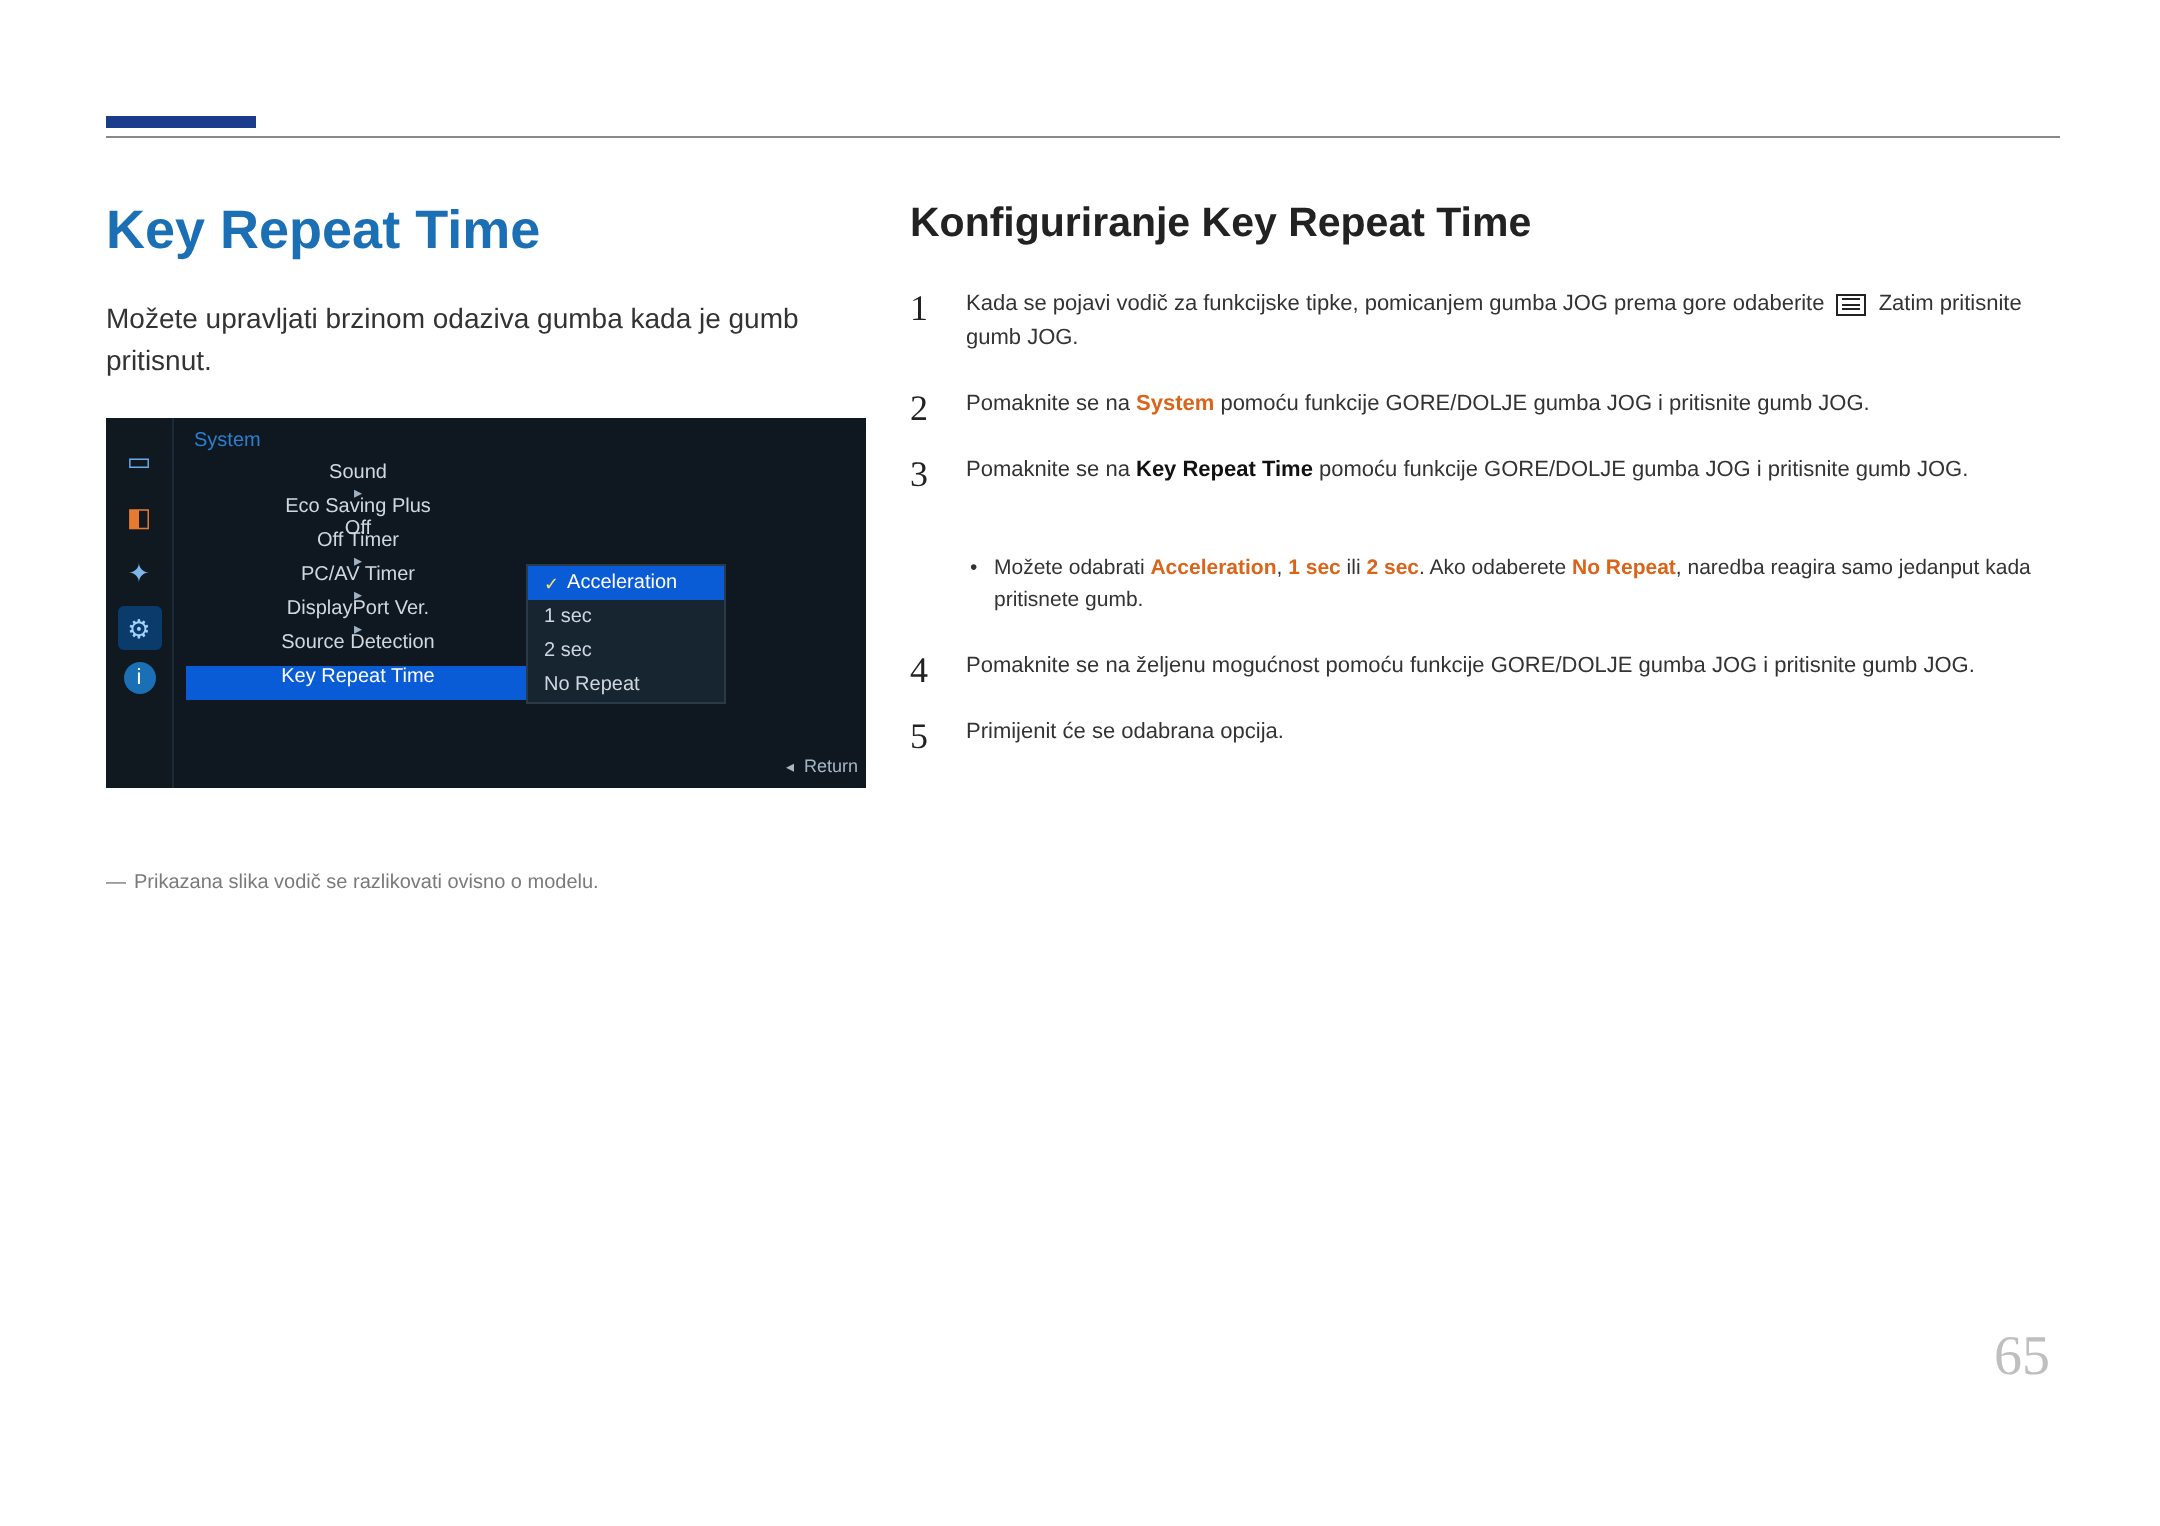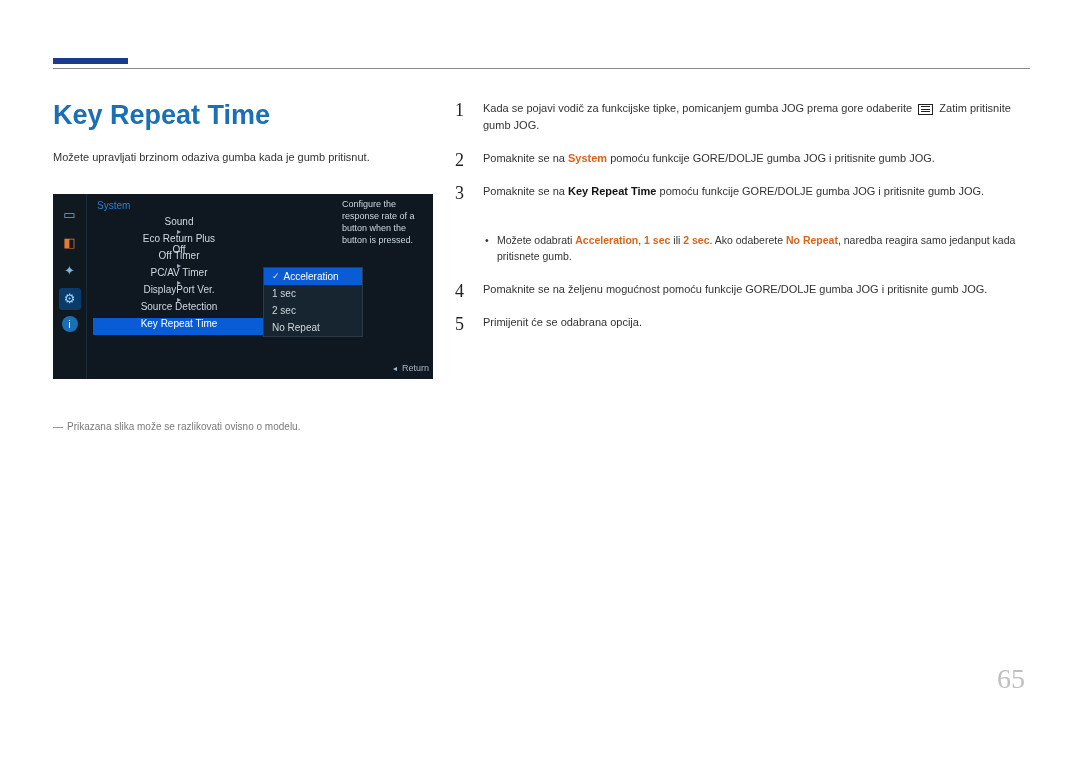--- a/index.html
+++ b/index.html
@@ -36,24 +36,24 @@
     font-weight: 700;
     margin-bottom: 18px;
   }
   h2.title-sub {
     color: #222;
     font-size: 20.5px;
     font-weight: 700;
     margin-bottom: 20px;
   }
   .desc {
-    font-size: 11px;
+    font-size: 14px;
     color: #333;
     line-height: 1.5;
-    margin-bottom: 28px;
+    margin-bottom: 18px;
   }
   
   .osd {
     width: 380px; height: 185px;
     background: #0f1820;
     position: relative;
     font-size: 10px;
     color: #cfd8e0;
   }
   .osd-iconbar {
@@ -178,21 +178,21 @@
       <div class="osd-icon active">⚙</div>
       <div class="osd-icon" style="background:#1a6fb5;border-radius:50%;color:#fff;width:16px;height:16px;font-size:11px;">i</div>
     </div>
     <div class="osd-hdr">System</div>
     <div class="osd-list">
       <div class="osd-row">
           <span>Sound</span>
           <span class="osd-arrow">▸</span>
         </div>
       <div class="osd-row">
-          <span>Eco Return Plus</span>
+          <span>Eco Saving Plus</span>
           <span>Off</span>
         </div>
       <div class="osd-row">
           <span>Off Timer</span>
           <span class="osd-arrow">▸</span>
         </div>
       <div class="osd-row">
           <span>PC/AV Timer</span>
           <span class="osd-arrow">▸</span>
         </div>
@@ -215,30 +215,30 @@
       <div class="osd-subitem">
           <span>1 sec</span>
         </div>
       <div class="osd-subitem">
           <span>2 sec</span>
         </div>
       <div class="osd-subitem">
           <span>No Repeat</span>
         </div>
     </div>
-    <div class="osd-tooltip">Configure the response rate of a button when the button is pressed.</div>
     <div class="osd-return"><span class="tri">◂</span><span>Return</span></div>
   </div>
 
   <div class="footnote">
-    <span class="dash">―</span><span>Prikazana slika može se razlikovati ovisno o modelu.</span>
+    <span class="dash">―</span><span>Prikazana slika vodič se razlikovati ovisno o modelu.</span>
   </div>
 </div>
 
 <div class="col-right">
+  <h2 class="title-sub">Konfiguriranje Key Repeat Time</h2>
   <ol class="steps">
     <li>
       <span>Kada se pojavi vodič za funkcijske tipke, pomicanjem gumba JOG prema gore odaberite </span><span class="menu-icon-inline">
           <span></span>
           <span></span>
           <span></span>
         </span><span> Zatim pritisnite gumb JOG.</span>
     </li>
     <li>
       <span>Pomaknite se na </span><span class="kw-orange">System</span><span> pomoću funkcije GORE/DOLJE gumba JOG i pritisnite gumb JOG.</span>

